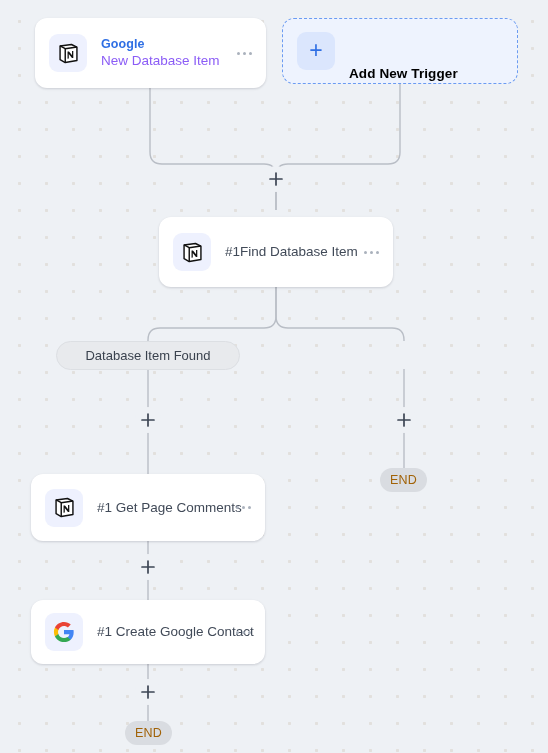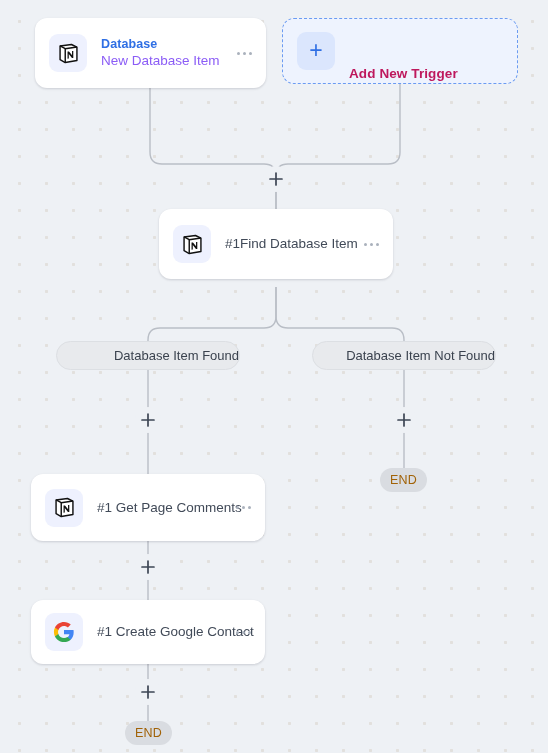--- a/index.html
+++ b/index.html
@@ -114,37 +114,37 @@
   }
   .add-trigger .plus-glyph {
     color: #2f6fe4;
     font-size: 23px;
     line-height: 1;
     font-weight: 400;
     margin-top: -2px;
   }
   .add-trigger-label {
     margin-left: 14px;
-    color: #be185d;
+    color: #000000;
     font-size: 13.5px;
     font-weight: bold;
     letter-spacing: .1px;
     white-space: nowrap;
     margin-top: 44px;
   }
 
   
   .pill {
     position: absolute;
     background: #e8eaed;
     border: 1px solid #dcdfe3;
     border-radius: 999px;
     display: flex;
     align-items: center;
-    justify-content: flex-end;
+    justify-content: center;
     color: #3a424e;
     font-size: 13px;
     white-space: nowrap;
   }
 
   
   .end-badge {
     position: absolute;
     background: #d9dce1;
     border-radius: 999px;
@@ -195,21 +195,21 @@
   <div class="node" style="left:35px; top:18px; width:231px; height:70px;">
     <div class="icon-tile">
       <svg width="23" height="23" viewBox="0 0 24 24">
         <path d="M3.2 4.1 L15.1 2.6 L20.8 5.3 L20.8 19.3 L8.6 21.4 L3.2 18.4 Z" fill="#ffffff" stroke="#111111" stroke-width="1.5" stroke-linejoin="round"></path>
         <path d="M3.2 4.1 L8.6 7.0 L20.8 5.3" fill="none" stroke="#111111" stroke-width="1.5" stroke-linejoin="round"></path>
         <path d="M8.6 7.0 L8.6 21.4" fill="none" stroke="#111111" stroke-width="1.5"></path>
         <path d="M11.0 10.0 L11.0 17.4 L12.3 17.2 L12.3 12.6 L15.6 16.8 L17.0 16.6 L17.0 9.3 L15.7 9.5 L15.7 13.8 L12.5 9.8 Z" fill="#111111"></path>
       </svg>
     </div>
     <div class="node-text">
-      <div class="node-title-blue">Database</div>
+      <div class="node-title-blue">Google</div>
       <div class="node-sub">New Database Item</div>
     </div>
     <div class="dots">
       <i></i>
         <i></i>
         <i></i>
     </div>
   </div>
 
   <div class="add-trigger" style="left:282px; top:18px; width:236px; height:66px;">
@@ -218,21 +218,21 @@
     </div>
     <div class="add-trigger-label">Add New Trigger</div>
   </div>
 
   <div class="plus-handle" style="left:263px; top:166px;">
     <svg width="14" height="14" viewBox="0 0 14 14">
       <path d="M7 1 V13 M1 7 H13" stroke="#3d4654" stroke-width="1.7" stroke-linecap="round"></path>
     </svg>
   </div>
 
-  <div class="node" style="left:159px; top:209px; width:234px; height:70px;">
+  <div class="node" style="left:159px; top:217px; width:234px; height:70px;">
     <div class="icon-tile">
       <svg width="23" height="23" viewBox="0 0 24 24">
         <path d="M3.2 4.1 L15.1 2.6 L20.8 5.3 L20.8 19.3 L8.6 21.4 L3.2 18.4 Z" fill="#ffffff" stroke="#111111" stroke-width="1.5" stroke-linejoin="round"></path>
         <path d="M3.2 4.1 L8.6 7.0 L20.8 5.3" fill="none" stroke="#111111" stroke-width="1.5" stroke-linejoin="round"></path>
         <path d="M8.6 7.0 L8.6 21.4" fill="none" stroke="#111111" stroke-width="1.5"></path>
         <path d="M11.0 10.0 L11.0 17.4 L12.3 17.2 L12.3 12.6 L15.6 16.8 L17.0 16.6 L17.0 9.3 L15.7 9.5 L15.7 13.8 L12.5 9.8 Z" fill="#111111"></path>
       </svg>
     </div>
     <div class="node-text">
       <div class="node-label">#1Find Database Item</div>
@@ -241,23 +241,20 @@
       <i></i>
         <i></i>
         <i></i>
     </div>
   </div>
 
   <div class="pill" style="left:56px; top:341px; width:184px; height:29px;">
     <span>Database Item Found</span>
   </div>
 
-  <div class="pill" style="left:312px; top:341px; width:184px; height:29px;">
-    <span>Database Item Not Found</span>
-  </div>
 
   <div class="plus-handle" style="left:135px; top:407px;">
     <svg width="14" height="14" viewBox="0 0 14 14">
       <path d="M7 1 V13 M1 7 H13" stroke="#3d4654" stroke-width="1.7" stroke-linecap="round"></path>
     </svg>
   </div>
 
   <div class="plus-handle" style="left:391px; top:407px;">
     <svg width="14" height="14" viewBox="0 0 14 14">
       <path d="M7 1 V13 M1 7 H13" stroke="#3d4654" stroke-width="1.7" stroke-linecap="round"></path>

